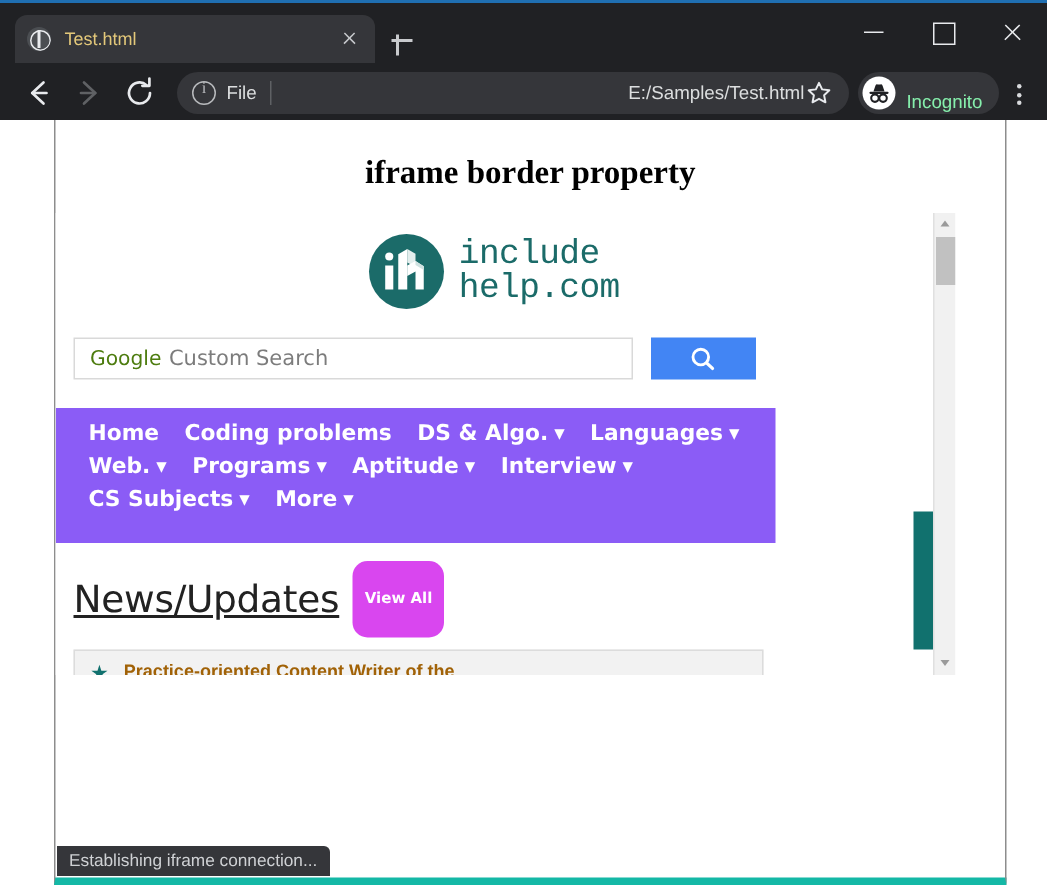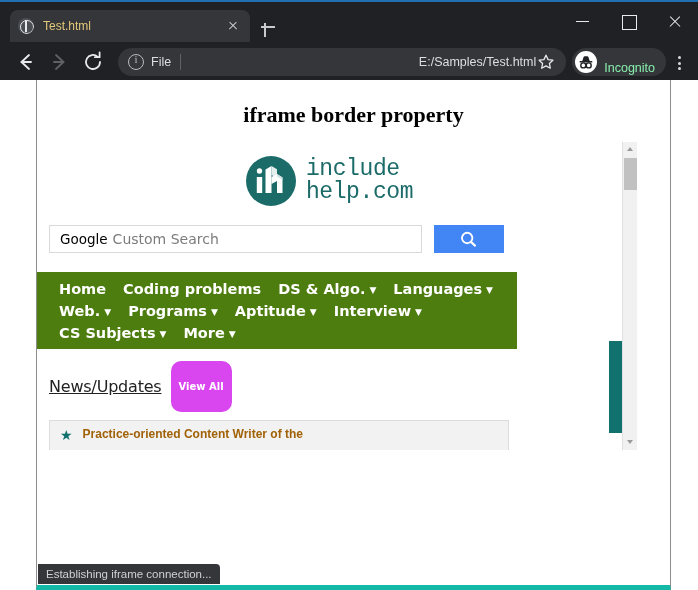--- a/index.html
+++ b/index.html
@@ -346,21 +346,21 @@
     flex: 1 1 auto;
     height: 28px;
     border: 1px solid #d9d9d9;
     background: #ffffff;
     display: flex;
     align-items: center;
     padding-left: 10px;
     cursor: text;
   }
   .gcs-google {
-    color: #000000;
+    color: #4d7c0f;
     font-size: 13.5px;
     font-family: "DejaVu Sans", sans-serif;
   }
   .gcs-label {
     color: #7c7c7c;
     font-size: 14px;
     margin-left: 5px;
     font-family: "DejaVu Sans", sans-serif;
   }
   .search-btn {
@@ -369,22 +369,22 @@
     margin-left: 12px;
     border: 0;
     position: relative;
     flex: 0 0 auto;
     cursor: pointer;
   }
 
   
   .site-nav {
     margin: 19px 0 0 0;
-    background: #4d7c0f;
-    padding: 9px 22px 8px 22px;
+    background: #8b5cf6;
+    padding: 9px 22px 21px 22px;
     width: 480px;
   }
   .nav-row {
     display: flex;
     align-items: baseline;
     flex-wrap: nowrap;
     margin-bottom: 6px;
   }
   .nav-row:last-child { margin-bottom: 0; }
   .nav-item {
@@ -406,21 +406,21 @@
   
   .news-section {
     margin: 12px 0 0 12px;
     width: 460px;
   }
   .news-head {
     display: flex;
     align-items: center;
   }
   .news-title {
-    font-size: 16px;
+    font-size: 25px;
     color: #222222;
     text-decoration: underline;
     font-family: "DejaVu Sans", sans-serif;
     letter-spacing: -0.2px;
   }
   .view-all {
     margin-left: 9px;
     background: #d946ef;
     color: #ffffff;
     font-size: 10px;

